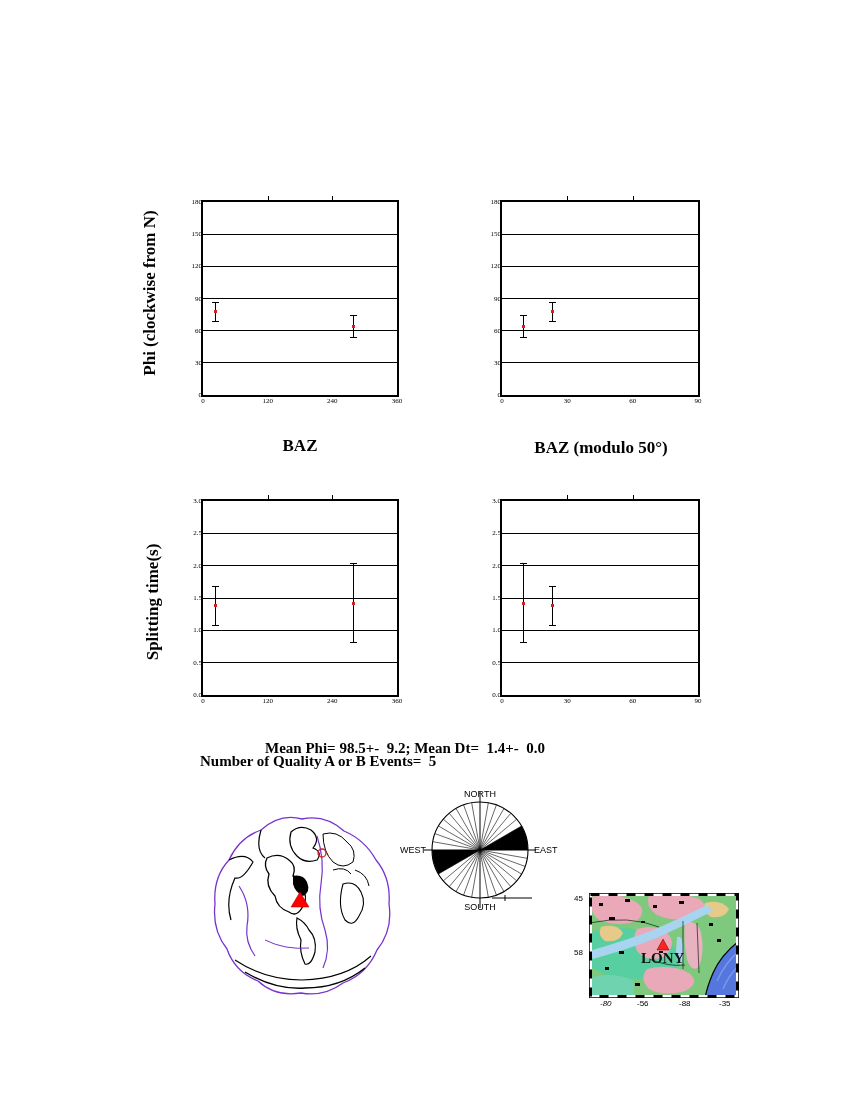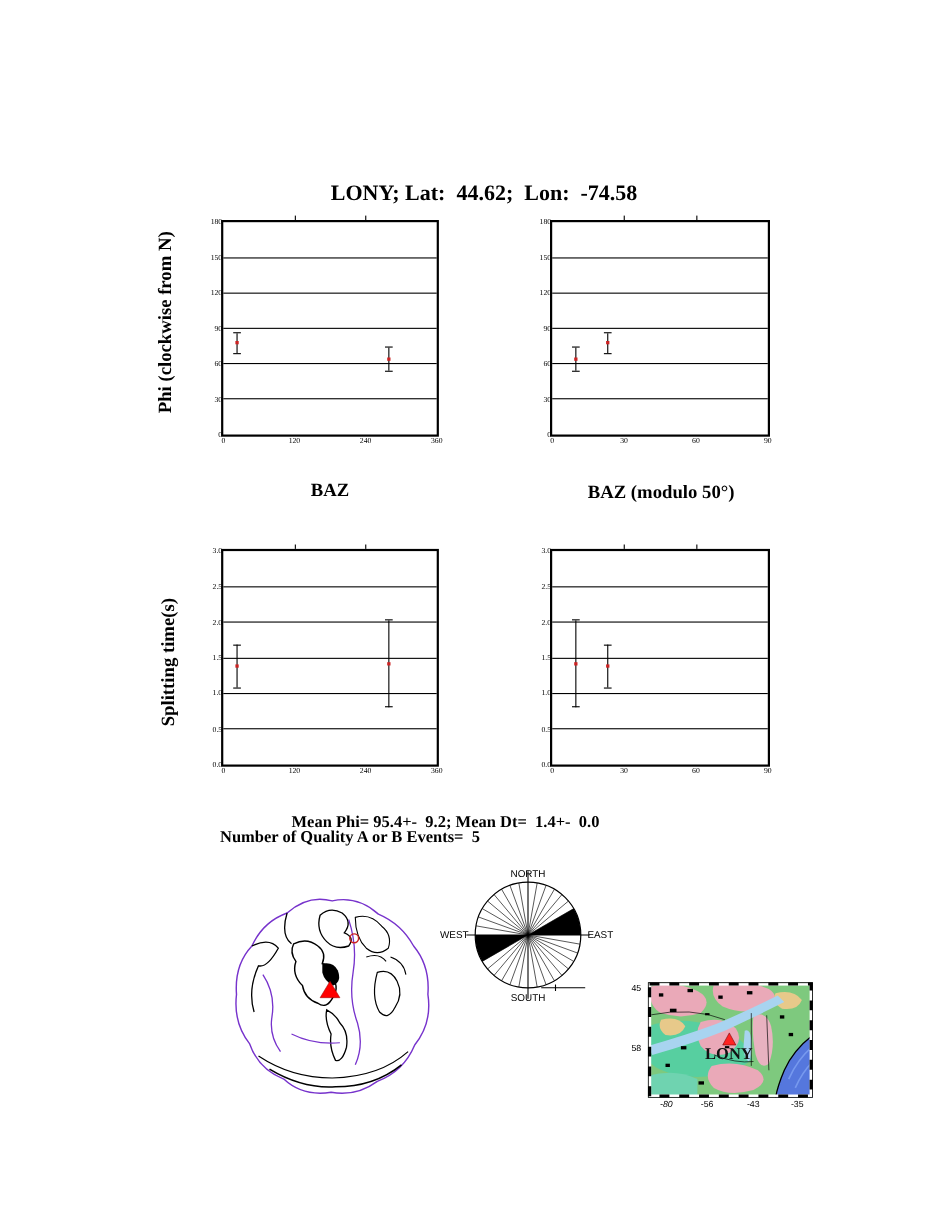--- a/index.html
+++ b/index.html
@@ -25,21 +25,20 @@
   .xlabel-big{white-space:nowrap;font-weight:bold;font-size:17px;transform:translate(-50%,-50%);}
   .stats{font-weight:bold;font-size:15px;line-height:14px;white-space:pre;}
   .rose-lab{font-family:"Liberation Sans",sans-serif;font-size:9px;fill:#000;}
   .map-tick{font-size:8px;font-family:"Liberation Sans",sans-serif;}
 </style>
 </head>
 <body>
 
 <div id="canvas">
 
-  <div class="abs" id="title">LONY; Lat:  44.62;  Lon:  -74.58</div>
 
   <div class="abs vlabel" style="left:150px;top:293px;">Phi (clockwise from N)</div>
   <div class="abs vlabel" style="left:153px;top:602px;">Splitting time(s)</div>
 
   <div class="abs plot" id="plot-tl">
       <div class="ylab" style="top: 189px;">0</div>
       <div class="gridline" style="top: 160.333px;"></div>
       <div class="ylab" style="top: 156.833px;">30</div>
       <div class="gridline" style="top: 128.167px;"></div>
       <div class="ylab" style="top: 124.667px;">60</div>
@@ -146,21 +145,21 @@
       <div class="pdot" style="left: 20.2778px; top: 100.673px; background: rgb(204, 34, 34);"></div>
       <div class="ebar" style="left: 49.5889px; top: 85.36px; height: 38.8px;"></div>
       <div class="ecap" style="left: 46.5889px; top: 84.86px;"></div>
       <div class="ecap" style="left: 46.5889px; top: 123.66px;"></div>
       <div class="pdot" style="left: 48.5889px; top: 103.26px; background: rgb(204, 34, 34);"></div>
     </div>
 
   <div class="abs xlabel-big" style="left:300px;top:446px;">BAZ</div>
   <div class="abs xlabel-big" style="left:601px;top:448px;">BAZ (modulo 50°)</div>
 
-  <div class="abs stats" style="left:265px;top:741px;">Mean Phi= 95.4+-  9.2; Mean Dt=  1.4+-  0.0</div>
+  <div class="abs stats" style="left:265px;top:741px;">Mean Phi= 98.5+-  9.2; Mean Dt=  1.4+-  0.0</div>
   <div class="abs stats" style="left:200px;top:754px;">Number of Quality A or B Events=  5</div>
 
   <svg class="abs" style="left:205px;top:800px;" width="200" height="210" viewBox="0 0 200 210">
 
     <path d="M97,19 Q120,14 139,31 Q160,40 171,60 Q186,78 184,104
              Q188,130 172,150 Q162,174 138,183 Q119,197 96,193
              Q70,197 53,181 Q30,172 22,149 Q7,130 10,104
              Q8,77 24,60 Q34,38 56,30 Q75,13 97,19 Z" fill="none" stroke="#7733cc" stroke-width="1.3"></path>
     <path d="M40,172 Q70,190 100,188 Q135,188 160,168" fill="none" stroke="#000" stroke-width="1.4"></path>
     <path d="M30,160 Q60,180 97,180 Q140,179 166,156" fill="none" stroke="#000" stroke-width="1.1"></path>
@@ -270,16 +269,16 @@
 
     <rect x="1.5" y="1.5" width="147" height="102" fill="none" stroke="#fff" stroke-width="3"></rect>
     <rect x="1.5" y="1.5" width="147" height="102" fill="none" stroke="#000" stroke-width="3" stroke-dasharray="9 9"></rect>
     <rect x="0" y="0" width="150" height="105" fill="none" stroke="#000" stroke-width="1.5"></rect>
   </svg>
 
   <span class="abs map-tick" style="left:574px;top:894px;">45</span>
   <span class="abs map-tick" style="left:574px;top:948px;">58</span>
   <span class="abs map-tick" style="left:600px;top:999px;font-style:italic;">-80</span>
   <span class="abs map-tick" style="left:637px;top:999px;">-56</span>
-  <span class="abs map-tick" style="left:679px;top:999px;">-43</span>
+  <span class="abs map-tick" style="left:679px;top:999px;">-88</span>
   <span class="abs map-tick" style="left:719px;top:999px;">-35</span>
 
 </div>
 
 </body></html>

